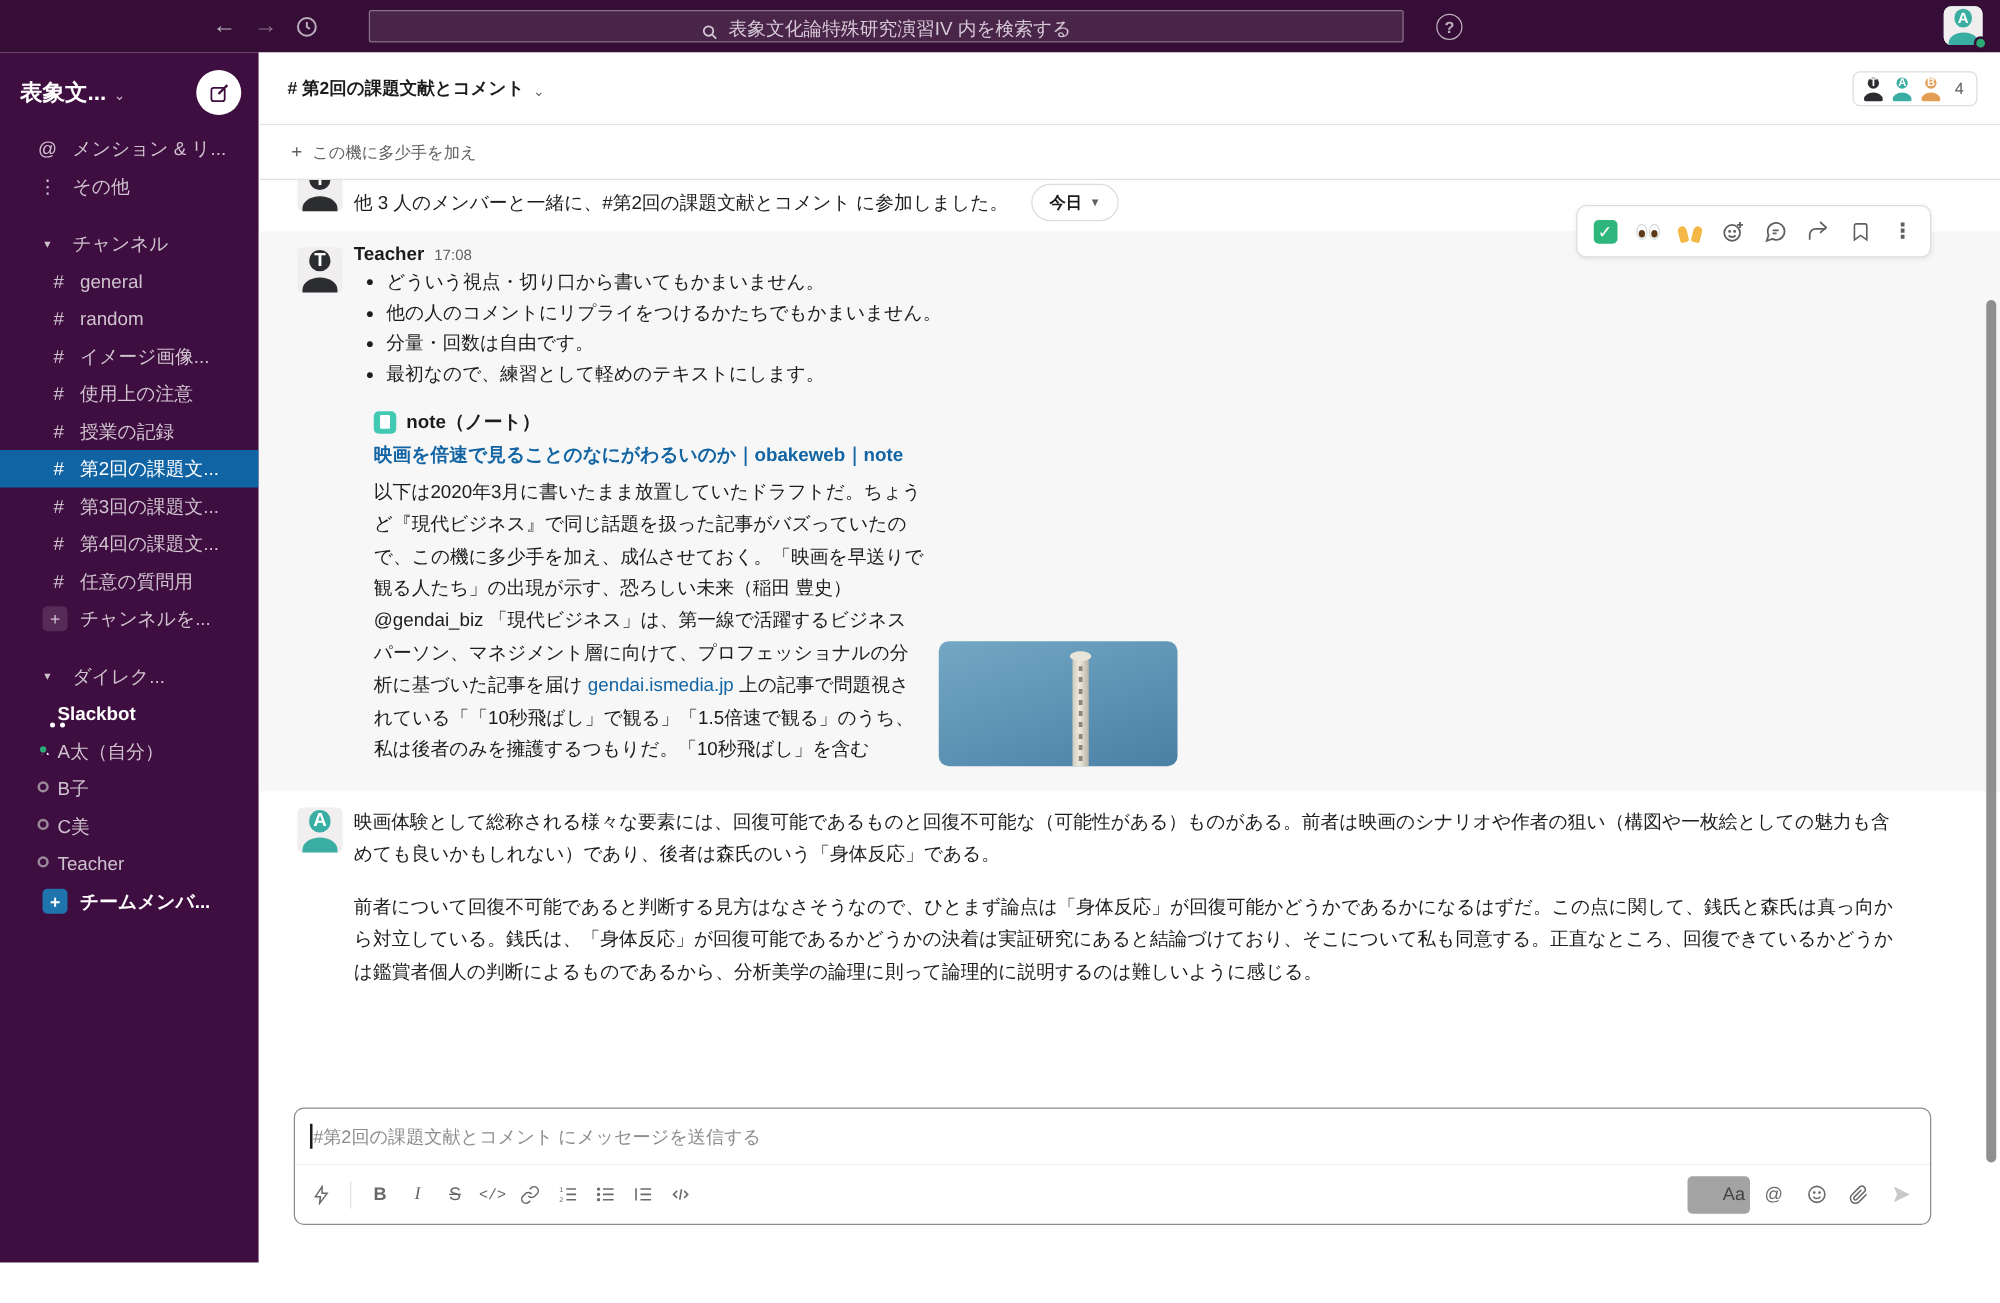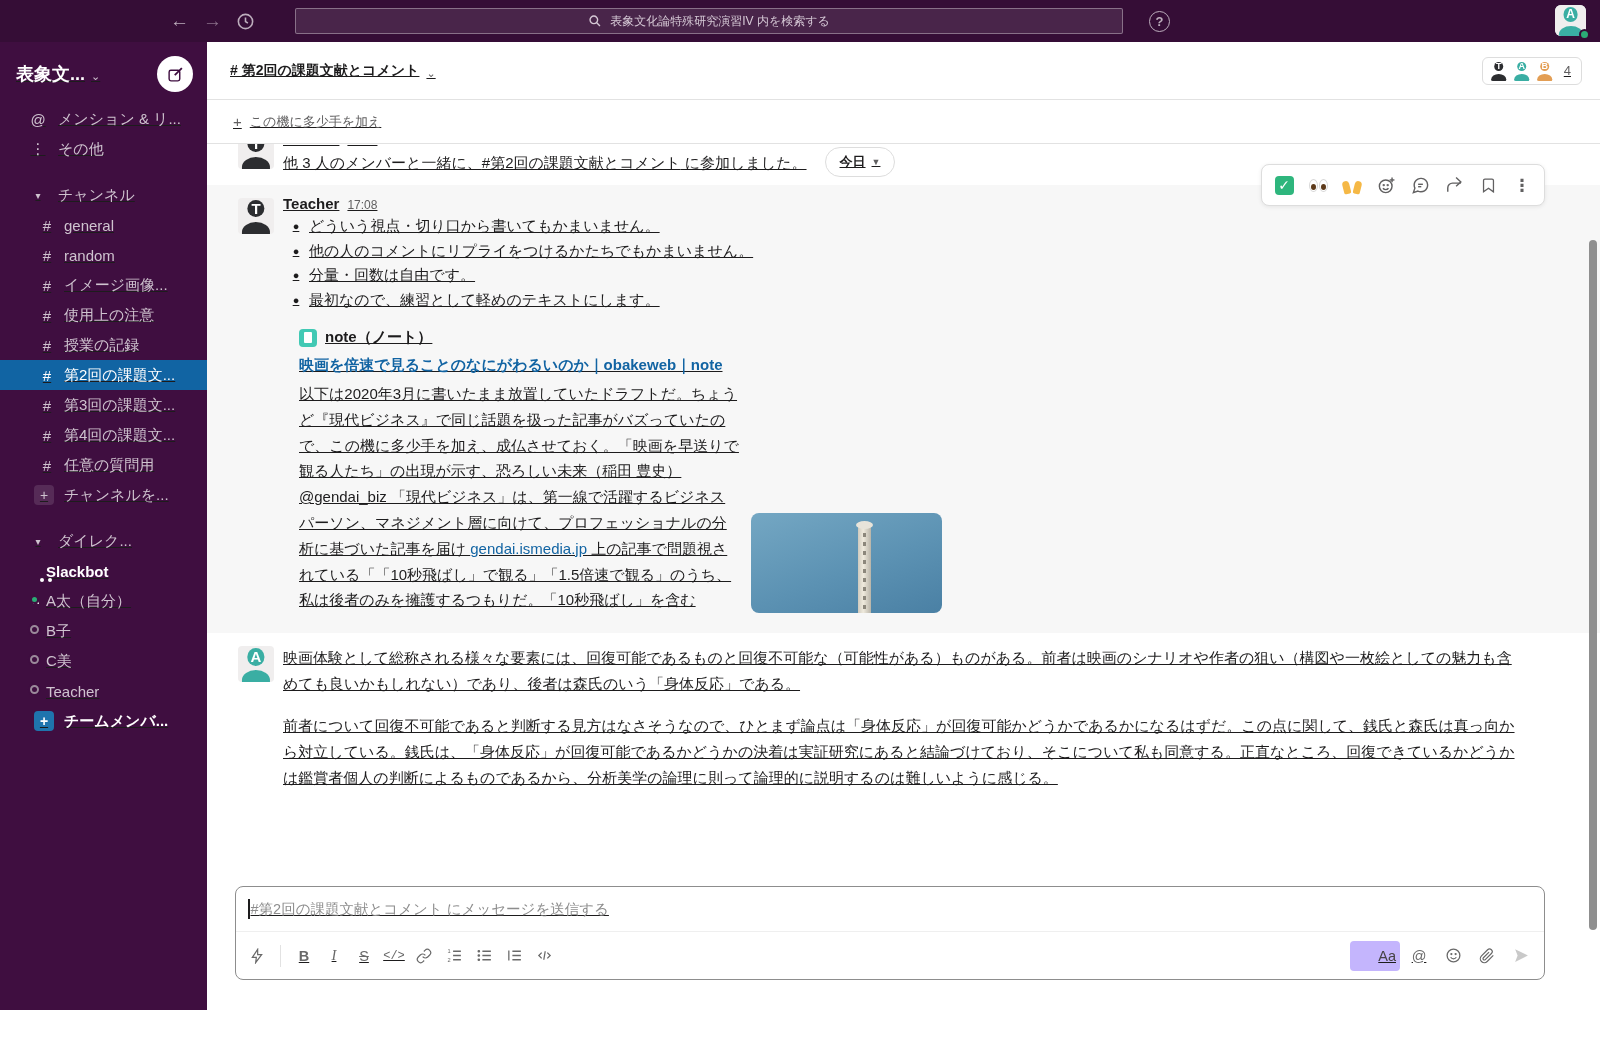--- a/index.html
+++ b/index.html
@@ -15,40 +15,40 @@
     height:42px; background:#350d36; display:flex; align-items:center;
     color:#cfc3cf; position:relative;
   }
   .topbar .nav-btns { display:flex; align-items:center; gap:14px; margin-left:170px; }
   .nav-arrow { font-size:19px; color:#bdaebd; cursor:pointer; }
   .nav-arrow.fwd { color:#8a6f8a; }
   .history-icon { color:#bdaebd; }
   .search-box {
     margin-left:40px; width:828px; height:26px; border-radius:2px;
     background:rgba(255,255,255,0.10); border:1px solid rgba(255,255,255,0.35);
-    display:flex; align-items:center; justify-content:center; gap:8px;
-    color:#d6c9d6; font-size:12px; cursor:text;
+    display:flex; align-items:flex-end; justify-content:center; gap:8px;
+    color:#d6c9d6; font-size:15px; cursor:text;
   }
   .help-btn {
     margin-left:26px; width:21px; height:21px; border:1.6px solid #bdaebd; border-radius:50%;
     display:flex; align-items:center; justify-content:center;
     color:#bdaebd; font-size:13px; font-weight:bold; cursor:pointer;
   }
   .topbar-avatar {
     position:absolute; right:14px; top:5px; width:31px; height:31px;
     border-radius:6px; background:#d9ece9; overflow:visible; cursor:pointer;
   }
   .topbar-avatar .pavatar { width:31px; height:31px; border-radius:6px; }
   .presence-dot {
     position:absolute; right:-4px; bottom:-4px; width:11px; height:11px;
     background:#2bac76; border:2.5px solid #350d36; border-radius:50%;
   }
 
   
-  .app { display:flex; height:968px;text-decoration:underline; }
+  .app { display:flex; height:968px; }
 
   
   .sidebar { width:207px; background:#3f0e40; color:#cfc3cf; flex-shrink:0; overflow:hidden; }
   .ws-header { display:flex; align-items:center; padding:14px 14px 12px 16px; }
   .ws-name { color:#fff; font-weight:bold; font-size:18px; }
   .ws-chevron { color:#cfc3cf; font-size:11px; margin-left:6px; margin-top:4px; }
   .compose-btn {
     margin-left:auto; width:36px; height:36px; background:#fff; border-radius:50%;
     display:flex; align-items:center; justify-content:center; color:#3f0e40; cursor:pointer;
   }
@@ -218,21 +218,21 @@
   .fmt-btn {
     min-width:30px; height:30px; padding:0 4px; border-radius:4px; display:flex; align-items:center;
     justify-content:center; color:#696969; cursor:pointer; font-size:14.5px;
   }
   .fmt-b { font-weight:bold; }
   .fmt-i { font-style:italic; font-family:"Liberation Serif","DejaVu Serif",serif; }
   .fmt-s { text-decoration:line-through; }
   .fmt-code { font-family:"Liberation Mono","DejaVu Sans Mono",monospace; font-size:12px; }
   .tb-divider { width:1px; height:22px; background:#e2e2e2; margin:0 8px; }
   .toolbar-right { margin-left:auto; display:flex; align-items:center; gap:4px; }
-  .fmt-btn.active-bg { background:#c4b5fd; color:#454245;padding-left:28px; }
+  .fmt-btn.active-bg { background:#a3a3a3; color:#454245;padding-left:28px; }
   .send-btn { color:#c9c9c9; }
 </style>
 </head>
 <body>
 
 <div class="topbar">
   <div class="nav-btns">
     <span class="nav-arrow">←</span>
     <span class="nav-arrow fwd">→</span>
     <span class="history-icon">

